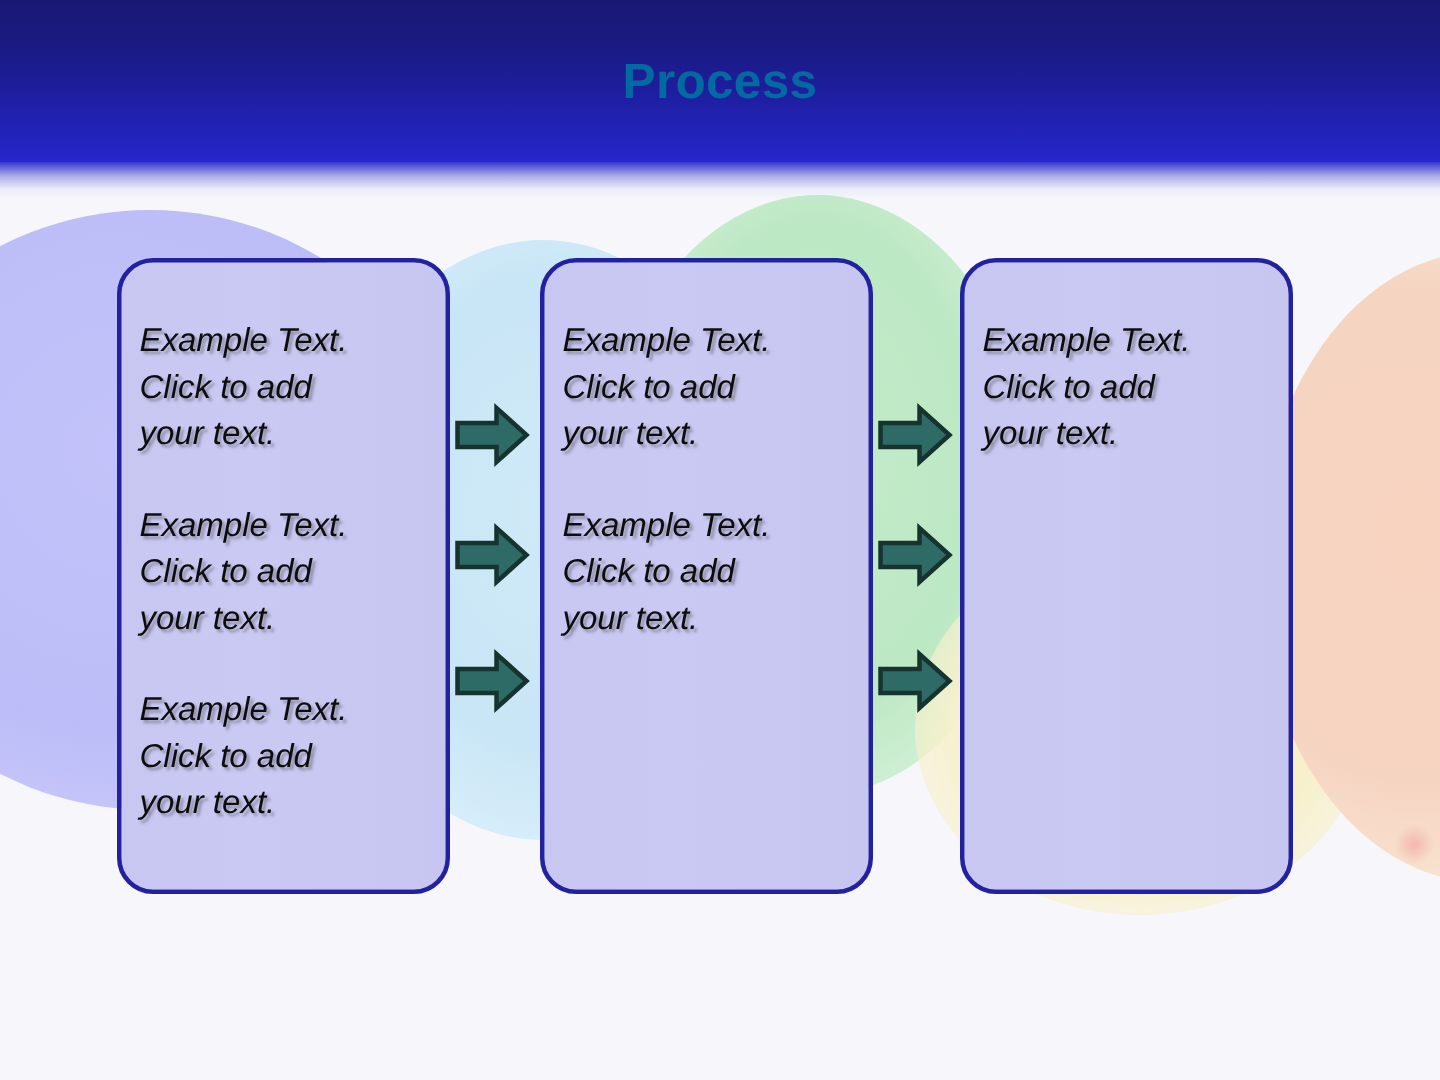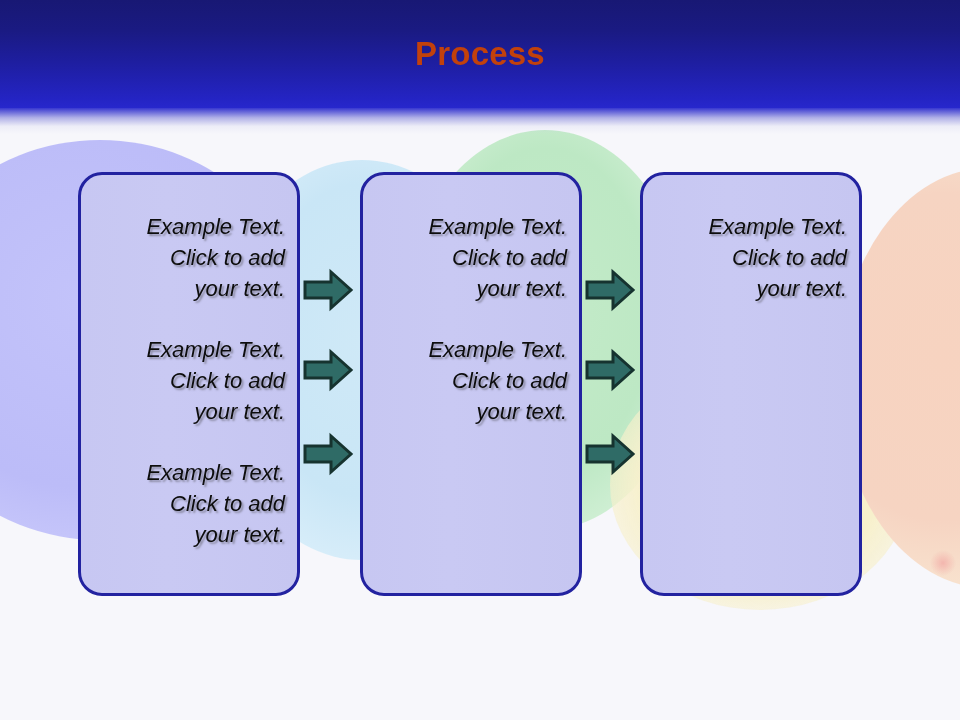--- a/index.html
+++ b/index.html
@@ -104,21 +104,21 @@
   }
   #title-text {
     position: absolute;
     left: 0;
     top: 0;
     width: 960px;
     height: 108px;
     display: flex;
     align-items: center;
     justify-content: center;
-    color: #c2410c;
+    color: #0369a1;
     font-size: 33px;
     letter-spacing: 0.2px;
     white-space: pre;
     z-index: 6;
   }
   #title-text .bold { font-weight: bold; }
   #title-text .reg  { font-weight: normal; }
 
   
   .proc-box {
@@ -132,21 +132,21 @@
                 #c7c7f2 0%, #c9c9f3 40%, #c6c6f1 100%);
     box-sizing: border-box;
     z-index: 10;
     padding-top: 36px;
   }
   .proc-box.b1 { left: 78px; }
   .proc-box.b2 { left: 360px; }
   .proc-box.b3 { left: 640px; }
 
   .txt-block {
-    text-align: right;
+    text-align: left;
     font-style: italic;
     font-size: 22px;
     line-height: 31px;
     color: #0d0d0d;
     text-shadow: 2px 2px 2px rgba(90,90,100,0.55);
     padding: 0 12px;
     margin-bottom: 30px;
     white-space: pre-line;
   }
 

